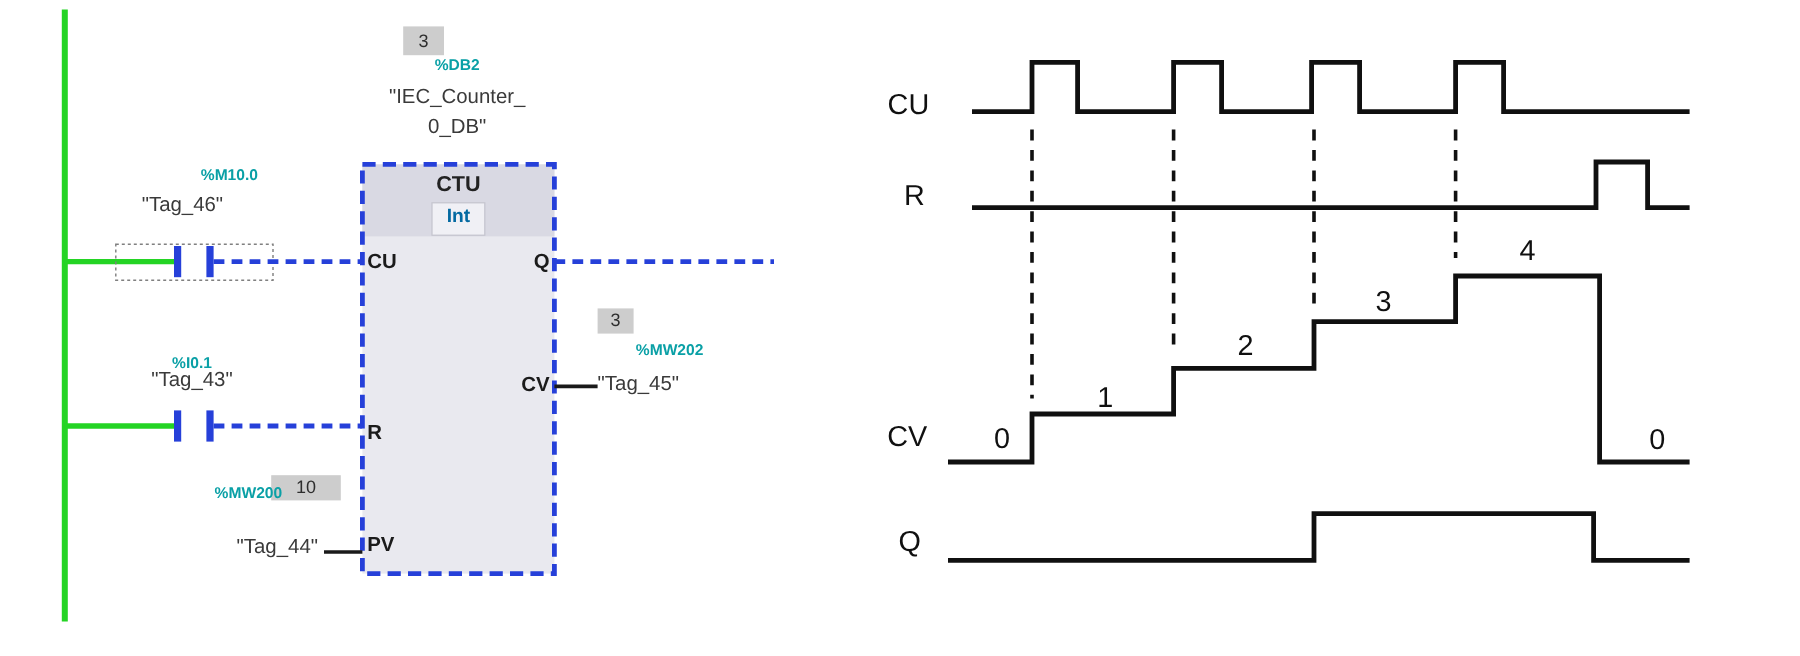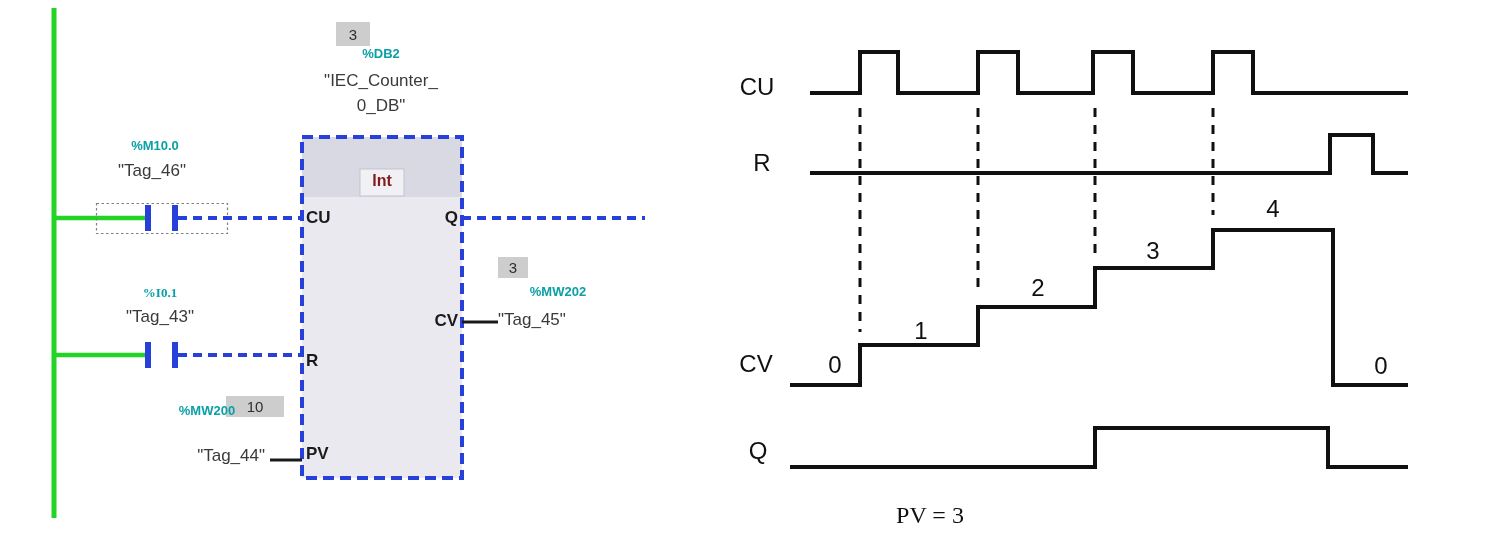--- a/index.html
+++ b/index.html
@@ -7,21 +7,21 @@
           font-family:"Liberation Sans",sans-serif;}
   .abs{position:absolute;}
   svg{position:absolute;left:0;top:0;}
   
   .addr{color:#0aa0a6;font-weight:bold;font-size:13px;text-align:center;}
   .tagname{color:#3a3a3a;font-size:17px;text-align:center;}
   .badge{background:#cdcdcd;color:#2e2e2e;font-size:15px;display:flex;align-items:center;
          justify-content:center;}
   .portlabel{font-weight:bold;color:#1b1b1b;font-size:17px;}
   .blocktitle{font-weight:bold;color:#222;font-size:18px;text-align:center;}
-  .inttext{font-weight:bold;color:#7f1d1d;font-size:16px;text-align:center;}
+  .inttext{font-weight:bold;color:#0369a1;font-size:16px;text-align:center;}
   .right{text-align:right;}
   .left{text-align:left;}
   
   .trace{fill:none;stroke:#101010;stroke-width:4;stroke-linejoin:miter;}
   .guide{stroke:#101010;stroke-width:3;stroke-dasharray:9 8;fill:none;}
   .sig-label{font:24px "Liberation Sans",sans-serif;fill:#101010;text-anchor:middle;}
   .val-label{font:24px "Liberation Sans",sans-serif;fill:#101010;text-anchor:middle;}
   .pv-note{font-family:"Liberation Serif",serif;font-size:24px;color:#101010;text-align:center;}
 </style>
 </head>
@@ -74,32 +74,33 @@
     <g>
       <line x1="270" y1="460" x2="302" y2="460" stroke="#1a1a1a" stroke-width="3"></line>
     </g>
   </svg>
 
   <div class="abs badge" style="left:336px;top:22px;width:34px;height:24px;">3</div>
   <div class="abs addr" style="left:310px;top:46px;width:142px;">%DB2</div>
   <div class="abs tagname" style="left:300px;top:71px;width:162px;">"IEC_Counter_</div>
   <div class="abs tagname" style="left:300px;top:96px;width:162px;">0_DB"</div>
 
+  <div class="abs blocktitle" style="left:302px;top:143px;width:160px;">CTU</div>
   <div class="abs inttext" style="left:302px;top:172px;width:160px;">Int</div>
 
   <div class="abs portlabel" style="left:306px;top:208px;">CU</div>
   <div class="abs portlabel right" style="left:402px;top:208px;width:56px;">Q</div>
   <div class="abs portlabel" style="left:306px;top:351px;">R</div>
   <div class="abs portlabel" style="left:306px;top:444px;">PV</div>
   <div class="abs portlabel right" style="left:402px;top:311px;width:56px;">CV</div>
 
-  <div class="abs addr" style="left:95px;top:138px;width:120px;">%M10.0</div>
+  <div class="abs addr" style="left:95px;top:138px;width:120px;text-align:right;">%M10.0</div>
   <div class="abs tagname" style="left:92px;top:161px;width:120px;">"Tag_46"</div>
 
-  <div class="abs addr" style="left:100px;top:285px;width:120px;font-family:Liberation Serif, serif;">%I0.1</div>
+  <div class="abs addr" style="left:100px;top:295px;width:120px;">%I0.1</div>
   <div class="abs tagname" style="left:100px;top:307px;width:120px;">"Tag_43"</div>
 
   <div class="abs badge" style="left:226px;top:396px;width:58px;height:21px;">10</div>
   <div class="abs addr right" style="left:147px;top:403px;width:120px;text-align:center;">%MW200</div>
   <div class="abs tagname right" style="left:145px;top:446px;width:120px;">"Tag_44"</div>
 
   <div class="abs badge" style="left:498px;top:257px;width:30px;height:21px;">3</div>
   <div class="abs addr left" style="left:498px;top:284px;width:120px;text-align:center;">%MW202</div>
   <div class="abs tagname left" style="left:498px;top:310px;width:120px;text-align:left;">"Tag_45"</div>
 
@@ -117,15 +118,14 @@
       <polyline points="60,467 365,467 365,428 598,428 598,467 678,467" class="trace"></polyline>
       <text x="28" y="459" class="sig-label">Q</text>
       <text x="105" y="373" class="val-label">0</text>
       <text x="191" y="339" class="val-label">1</text>
       <text x="308" y="296" class="val-label">2</text>
       <text x="423" y="259" class="val-label">3</text>
       <text x="543" y="217" class="val-label">4</text>
       <text x="651" y="374" class="val-label">0</text>
     </svg>
 
-  <div class="abs pv-note" style="left:855px;top:502px;width:150px;">PV = 3</div>
 
 </div>
 
 </body></html>

